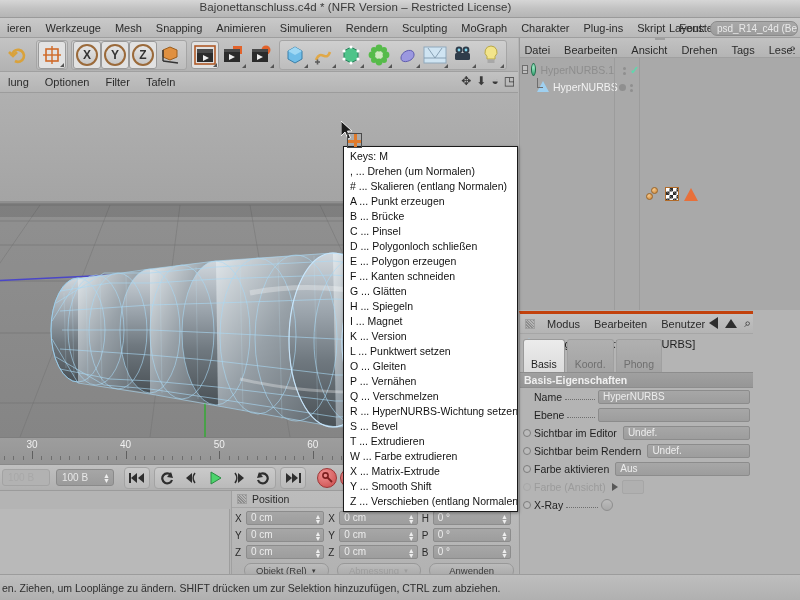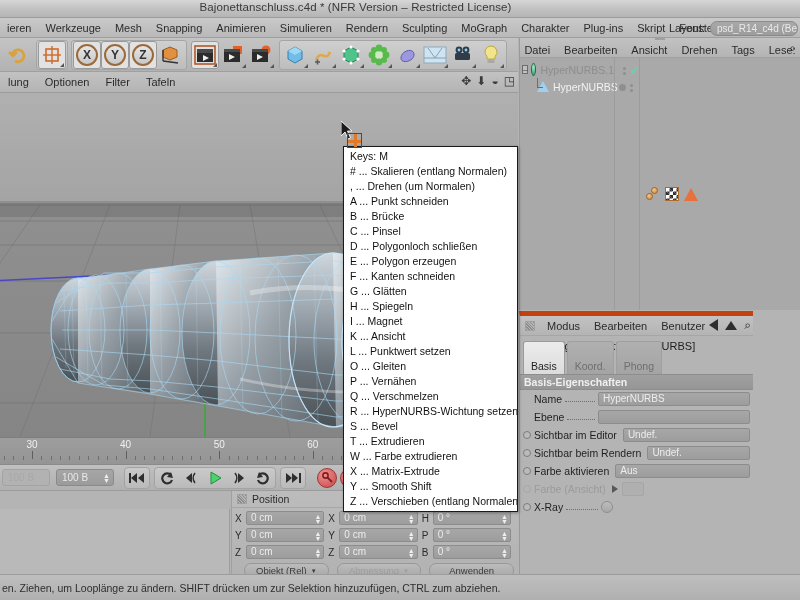--- a/index.html
+++ b/index.html
@@ -230,21 +230,21 @@
     background-image:
       linear-gradient(45deg,#2b2b2b 25%,transparent 25%,transparent 75%,#2b2b2b 75%),
       linear-gradient(45deg,#2b2b2b 25%,#fff 25%,#fff 75%,#2b2b2b 75%);
     background-size:7px 7px;background-position:0 0,3.5px 3.5px;}
   .tagtri{width:0;height:0;border-left:7px solid transparent;border-right:7px solid transparent;
     border-bottom:13px solid #e8703a;}
 
   
   .attrmgr{
     position:absolute;left:519px;top:311px;width:234px;height:263px;
-    background:#b4b4b4;border-left:1px solid #9a9a9a;border-top:5px solid #c2410c;
+    background:#b4b4b4;border-left:1px solid #9a9a9a;border-top:3px solid #c2410c;
   }
   .attrhdr{height:20px;display:flex;align-items:center;
     background:linear-gradient(to bottom,#c2c2c2,#b4b4b4);border-bottom:1px solid #a6a6a6;}
   .attrhdr .mi{font-size:11px;color:#2b2b2b;padding:0 7px;line-height:20px;}
   .attrnav{position:absolute;right:2px;top:2px;display:flex;align-items:center;gap:7px;}
   .navtri{width:0;height:0;}
   .navtri.l{border-top:6px solid transparent;border-bottom:6px solid transparent;border-right:9px solid #2e2e2e;}
   .navtri.u{border-left:6px solid transparent;border-right:6px solid transparent;border-bottom:9px solid #2e2e2e;}
   .srch{font-size:12px;color:#2e2e2e;}
   .attrtitle{height:19px;display:flex;align-items:center;padding-left:3px;gap:4px;}
@@ -935,32 +935,32 @@
           <span class="adots"></span>
           <span class="atoggle"></span>
           <span style="width: 140px; flex: 0 0 auto;"></span>
         </div>
       </div>
   </div>
 
   <div class="popup">
     <div class="pitem hdr">Keys: M</div>
     <div id="popup-items">
+        <div class="pitem">, ... Drehen (um Normalen)</div>
         <div class="pitem"># ... Skalieren (entlang Normalen)</div>
-        <div class="pitem">, ... Drehen (um Normalen)</div>
-        <div class="pitem">A ... Punkt schneiden</div>
+        <div class="pitem">A ... Punkt erzeugen</div>
         <div class="pitem">B ... Brücke</div>
         <div class="pitem">C ... Pinsel</div>
         <div class="pitem">D ... Polygonloch schließen</div>
         <div class="pitem">E ... Polygon erzeugen</div>
         <div class="pitem">F ... Kanten schneiden</div>
         <div class="pitem">G ... Glätten</div>
         <div class="pitem">H ... Spiegeln</div>
         <div class="pitem">I ... Magnet</div>
-        <div class="pitem">K ... Ansicht</div>
+        <div class="pitem">K ... Version</div>
         <div class="pitem">L ... Punktwert setzen</div>
         <div class="pitem">O ... Gleiten</div>
         <div class="pitem">P ... Vernähen</div>
         <div class="pitem">Q ... Verschmelzen</div>
         <div class="pitem">R ... HyperNURBS-Wichtung setzen</div>
         <div class="pitem">S ... Bevel</div>
         <div class="pitem">T ... Extrudieren</div>
         <div class="pitem">W ... Farbe extrudieren</div>
         <div class="pitem">X ... Matrix-Extrude</div>
         <div class="pitem">Y ... Smooth Shift</div>

